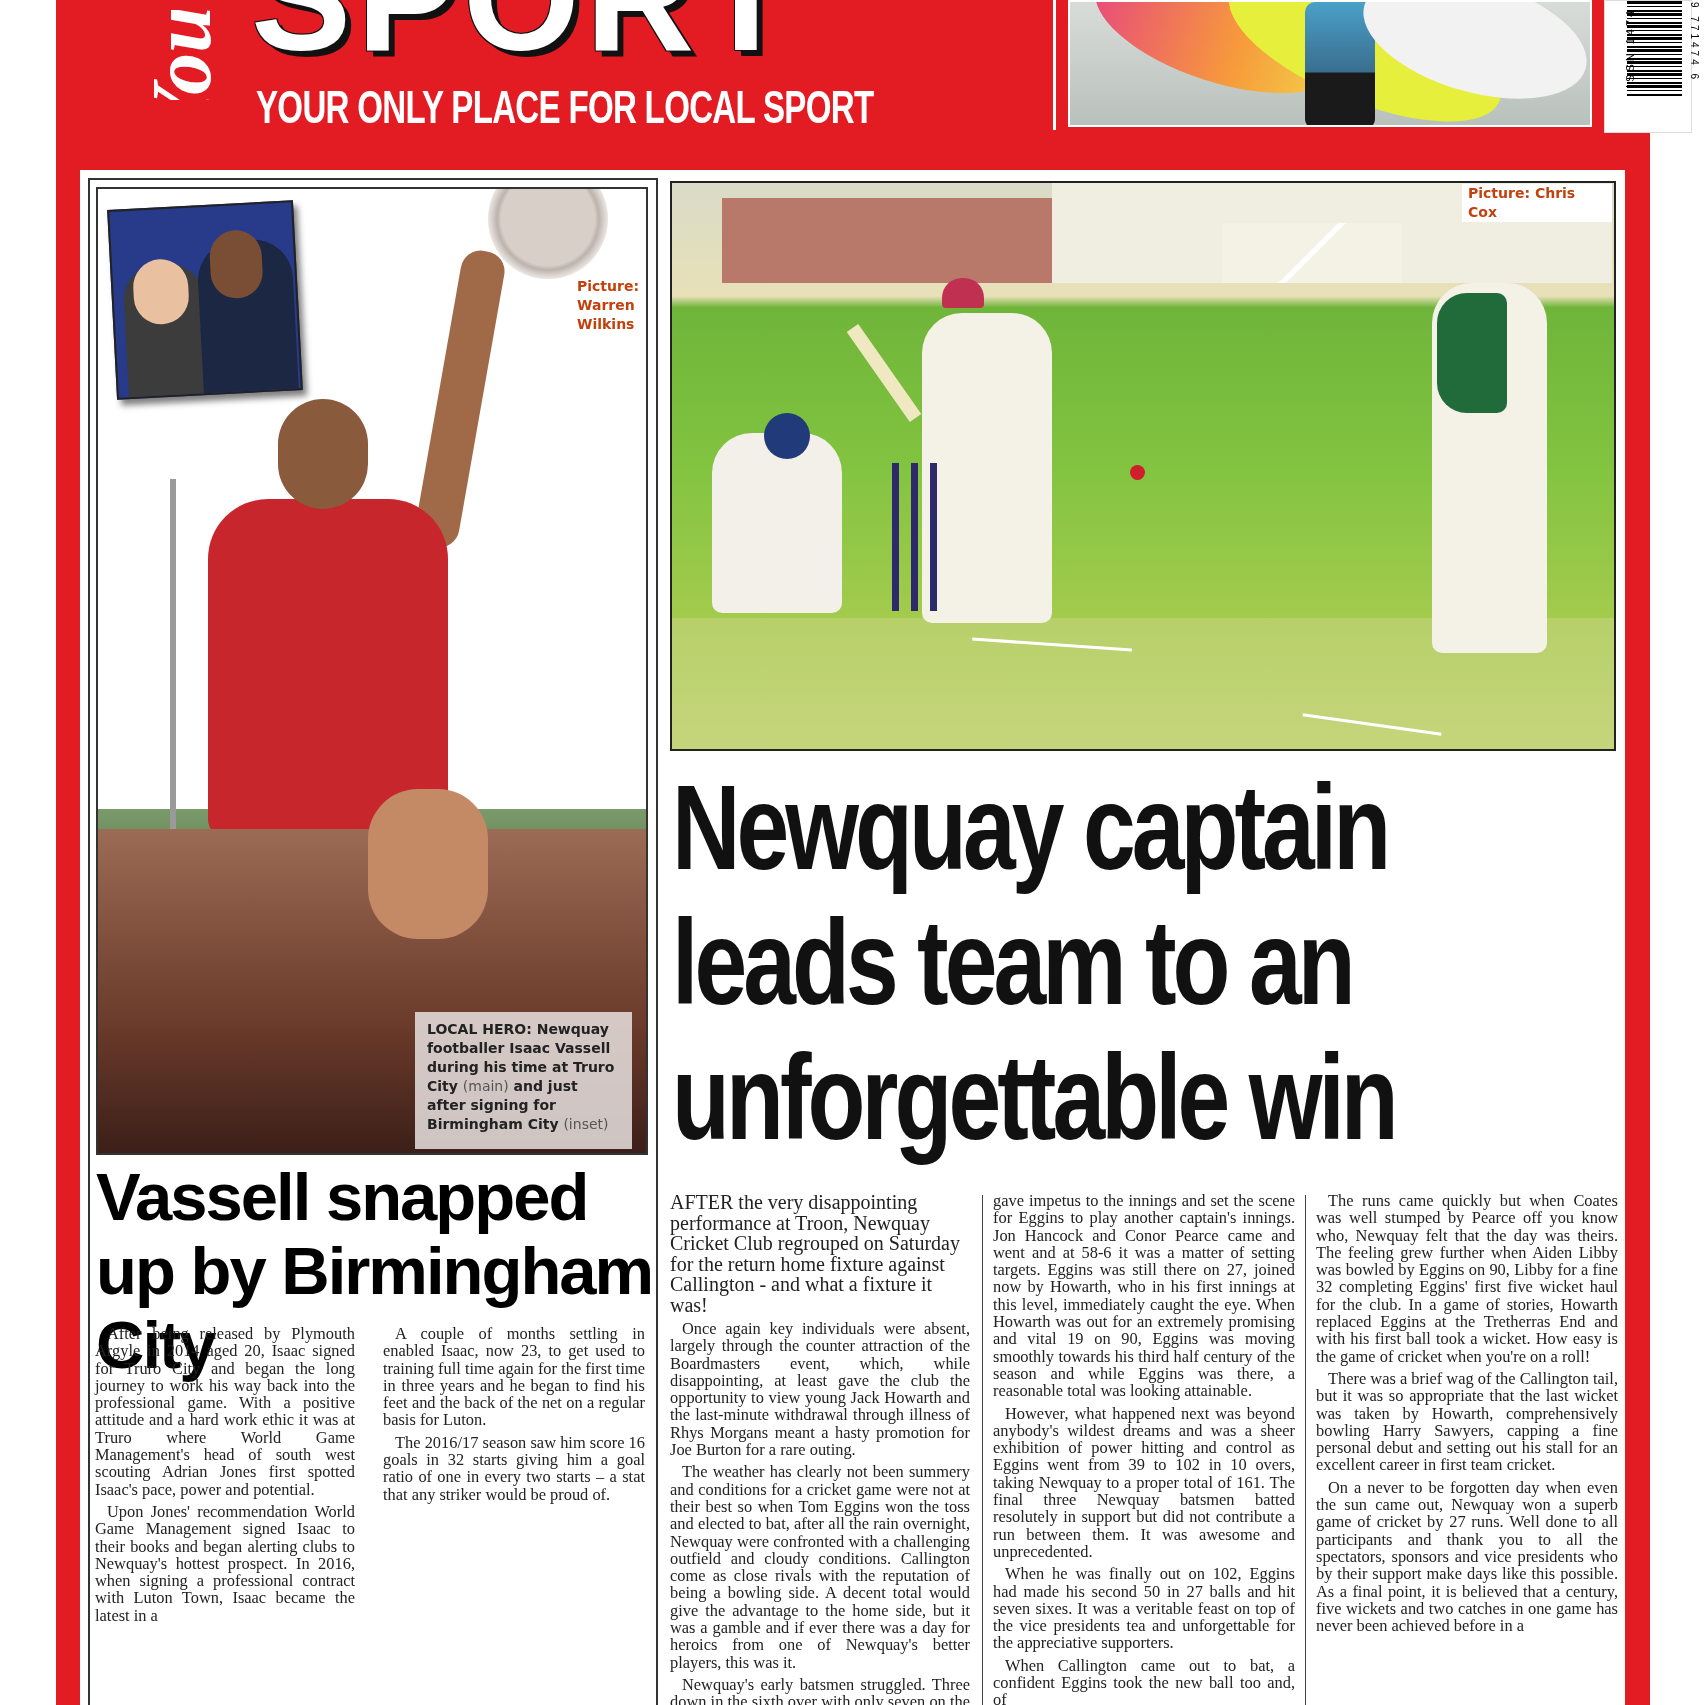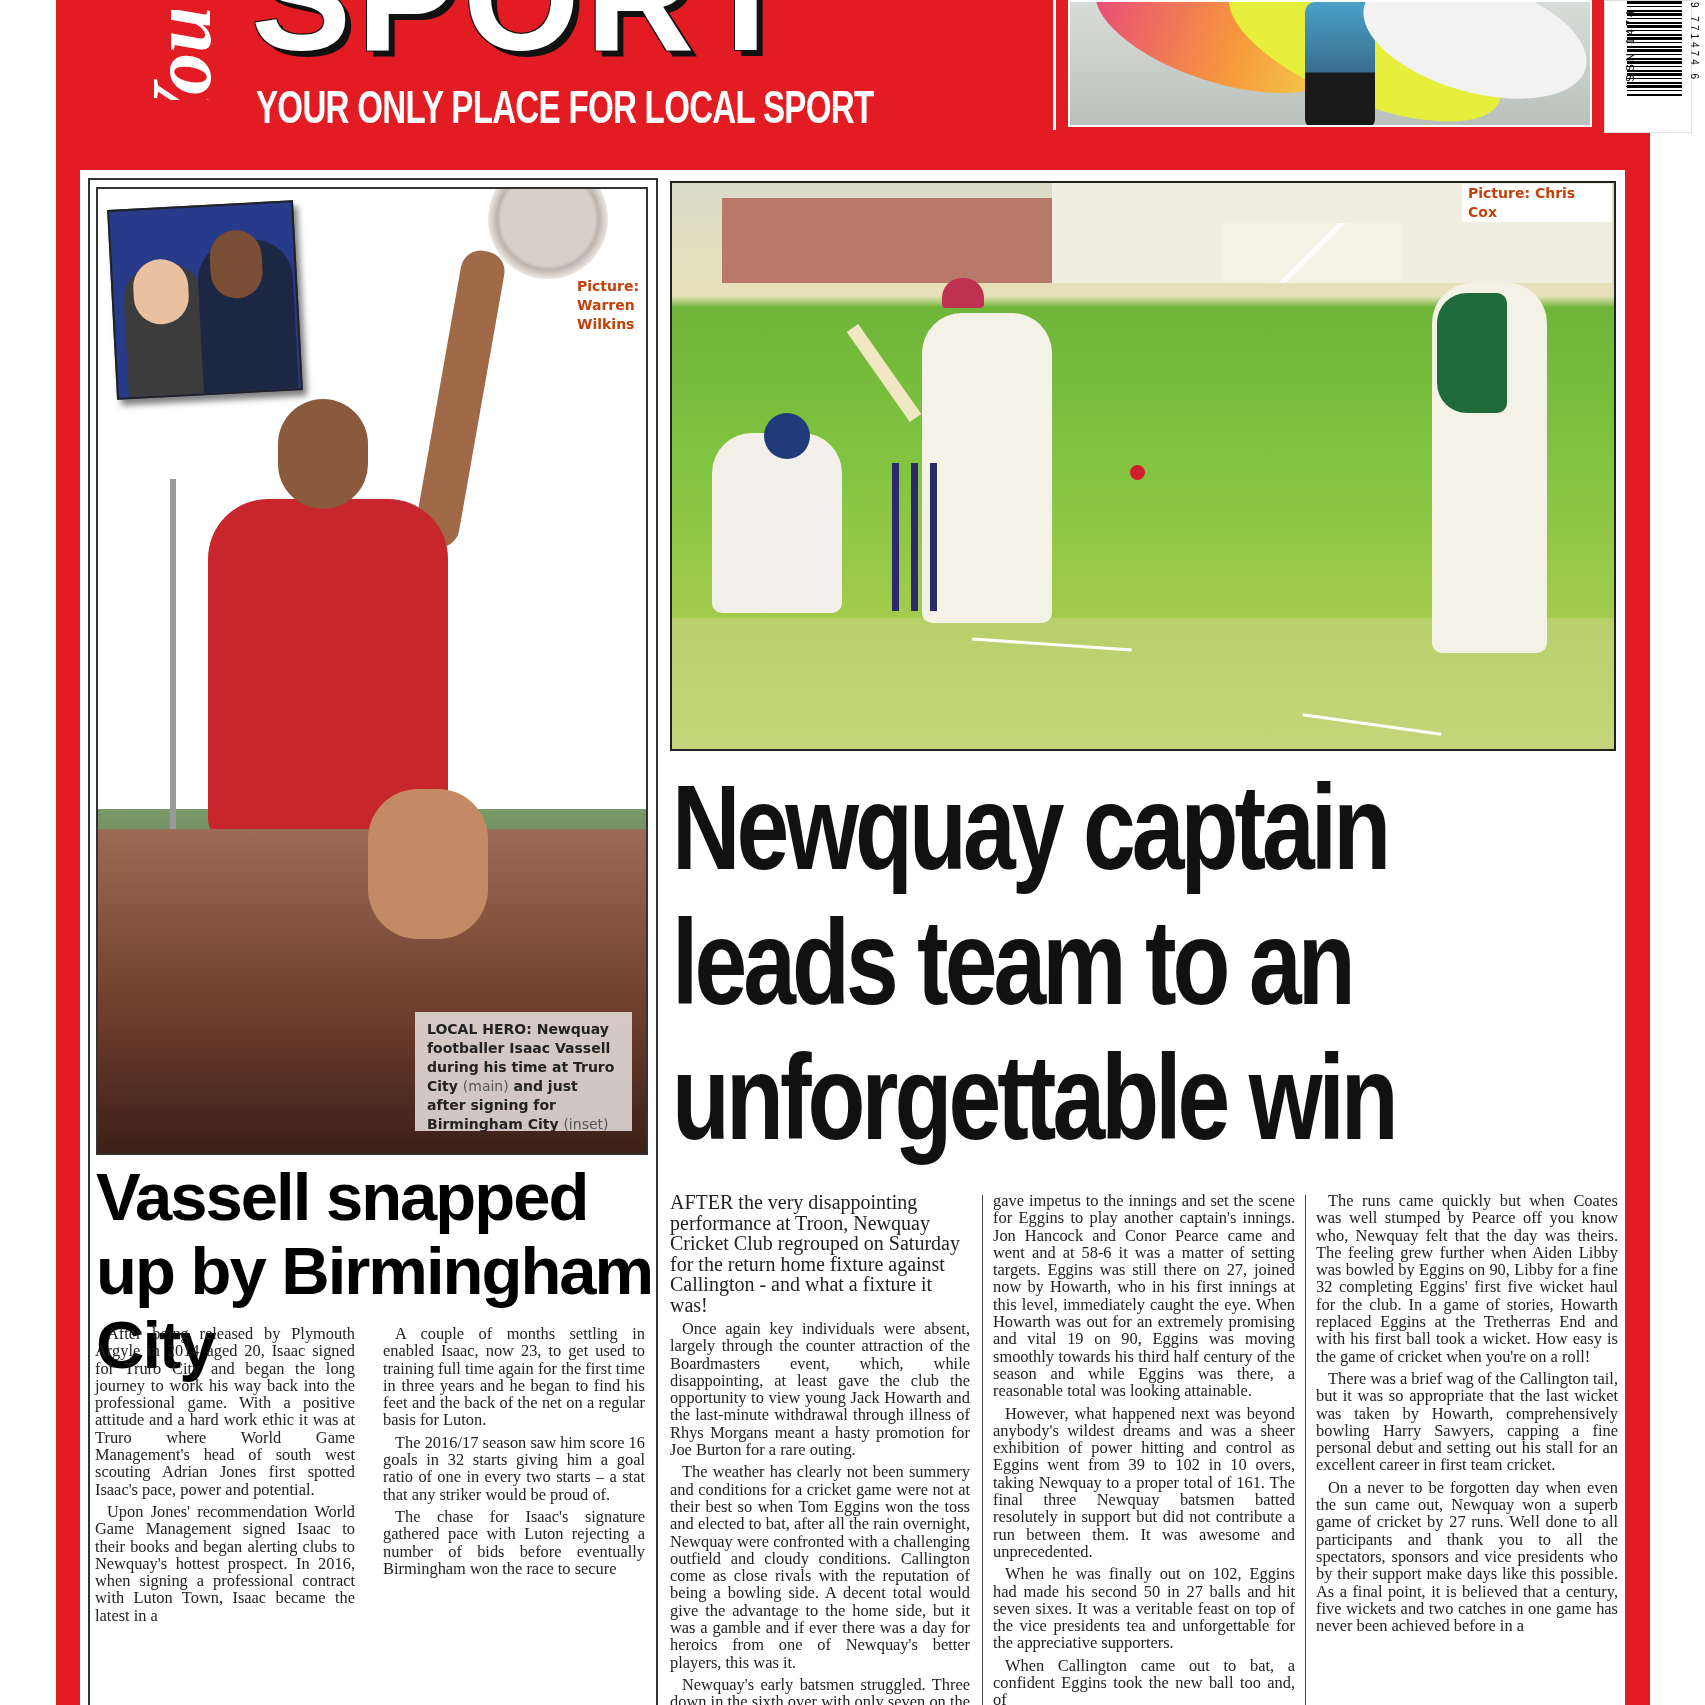--- a/index.html
+++ b/index.html
@@ -135,21 +135,21 @@
   .inset-photo .man2 { position: absolute; left: 85px; top: 35px; width: 95px; height: 160px; background: #1c2744; border-radius: 40px 40px 0 0; }
   .inset-photo .man2-face { position: absolute; left: 98px; top: 25px; width: 52px; height: 68px; background: #7a4e34; border-radius: 26px; }
 
   .credit-small {
     position: absolute; font-family: "DejaVu Sans", sans-serif; font-weight: bold; font-size: 14px;
     line-height: 19px; color: #c2410c; text-align: left;
   }
   .credit-warren { left: 577px; top: 277px; width: 75px; }
 
   .caption-box {
-    position: absolute; left: 415px; top: 1012px; width: 217px; height: 119px;
+    position: absolute; left: 415px; top: 1012px; width: 217px; height: 137px;
     background: rgba(232,226,224,0.85); padding: 8px 12px;
     font-family: "DejaVu Sans", sans-serif; font-weight: bold; font-size: 14px; line-height: 19px; color: #222;
   }
   .caption-box .light { font-weight: normal; color: #555; }
 
   .left-headline {
     position: absolute; left: 96px; top: 1160px; width: 560px; height: 150px;
     font-family: "Liberation Sans", sans-serif; font-size: 67px; line-height: 74px; color: #000000;
     letter-spacing: -2px;
   }
@@ -260,21 +260,20 @@
 
 <h2 class="left-headline">Vassell snapped up by Birmingham City</h2>
 
 <div class="body-text left-col1">
   <p>After being released by Plymouth Argyle in 2014 aged 20, Isaac signed for Truro City and began the long journey to work his way back into the professional game. With a positive attitude and a hard work ethic it was at Truro where World Game Management's head of south west scouting Adrian Jones first spotted Isaac's pace, power and potential.</p>
   <p>Upon Jones' recommendation World Game Management signed Isaac to their books and began alerting clubs to Newquay's hottest prospect. In 2016, when signing a professional contract with Luton Town, Isaac became the latest in a</p>
 </div>
 <div class="body-text left-col2">
   <p>A couple of months settling in enabled Isaac, now 23, to get used to training full time again for the first time in three years and he began to find his feet and the back of the net on a regular basis for Luton.</p>
   <p>The 2016/17 season saw him score 16 goals in 32 starts giving him a goal ratio of one in every two starts – a stat that any striker would be proud of.</p>
-  <p>The chase for Isaac's signature gathered pace with Luton rejecting a number of bids before eventually Birmingham won the race to secure</p>
 </div>
 
 <div class="main-photo">
   <div class="roof"></div>
   <div class="house"></div>
   <div class="house-roof"></div>
   <div class="pitch"></div>
   <div class="crease"></div>
   <div class="crease2"></div>
   <div class="keeper"></div>

